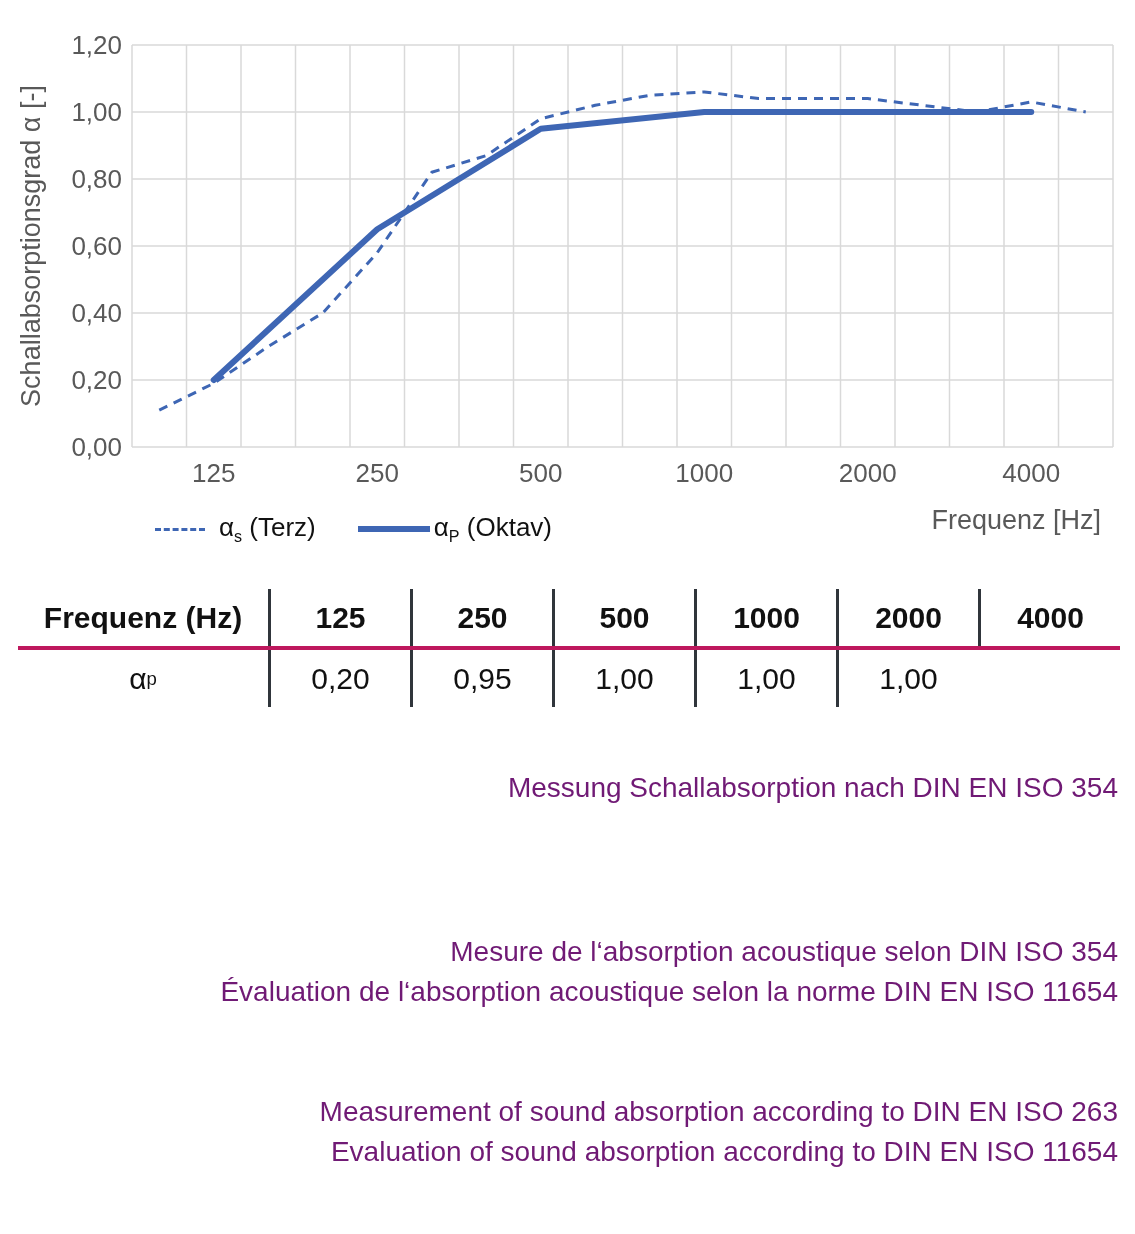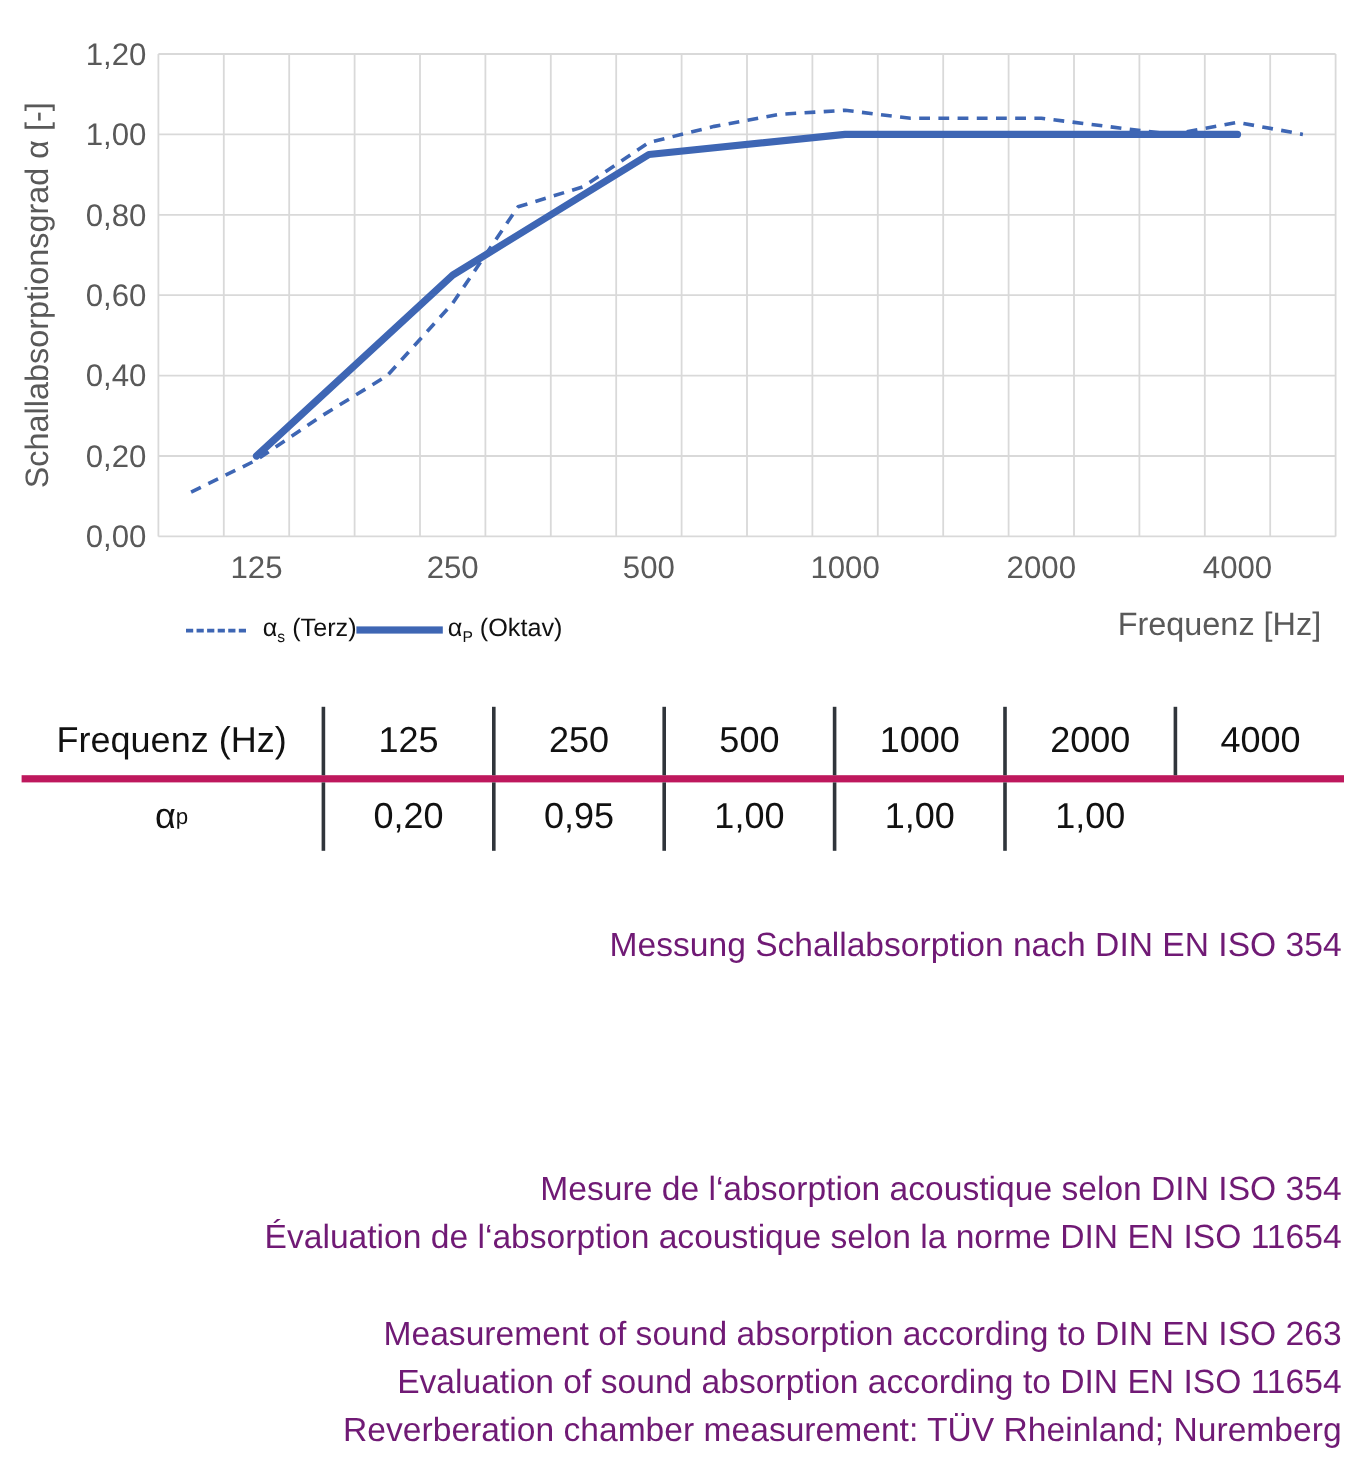--- a/index.html
+++ b/index.html
@@ -9,22 +9,22 @@
     font-family: "Liberation Sans", sans-serif;
     color: #1a1a1a;
   }
   
   #chart-svg { position: absolute; left: 0; top: 0; }
   #chart-svg text { font-family: "Liberation Sans", sans-serif; }
 
   
   .legend {
     position: absolute; left: 155px; top: 512px;
-    display: flex; align-items: center; 
-    font-size: 21px; color: #111;
+    display: flex; align-items: center; column-gap: 42px;
+    font-size: 26px; color: #111;
   }
   .legend-item { display: flex; align-items: center; }
   .sample-dashed {
     width: 50px; height: 0;
     border-top: 3px dashed #3e66b4;
     margin-right: 14px; display: inline-block;
   }
   .sample-solid {
     width: 72px; height: 6px;
     background: #3e66b4;
@@ -40,37 +40,37 @@
 
   
   .freq-table {
     position: absolute; left: 18px; top: 589px; width: 1102px;
   }
   .t-row {
     display: grid;
     grid-template-columns: 250px repeat(6, 1fr);
     align-items: center;
   }
-  .t-row-header { border-bottom: 6px solid #be185d; }
+  .t-row-header { border-bottom: 4px solid #be185d; font-weight: bold; }
   .t-cell {
     height: 57px;
     display: flex; align-items: center; justify-content: center;
     font-size: 30px; color: #111;
     border-left: 3px solid #30353b;
   }
   .t-cell:first-child { border-left: none; }
 
   
   .note {
     position: absolute; right: 17px; width: 1100px;
     text-align: right;
     font-size: 28px; line-height: 40px; color: #701a75;
   }
   .note-de { top: 768px; }
-  .note-fr { top: 932px; margin-top: 39px; }
+  .note-fr { top: 932px; }
   .note-en { top: 1092px; }
 </style>
 </head>
 <body>
 
 <svg id="chart-svg" width="1135" height="495">
     <g>
       <line x1="132" y1="45" x2="132" y2="447" stroke="#d9d9d9" stroke-width="1.5"></line>
       <line x1="186.5" y1="45" x2="186.5" y2="447" stroke="#d9d9d9" stroke-width="1.5"></line>
       <line x1="241" y1="45" x2="241" y2="447" stroke="#d9d9d9" stroke-width="1.5"></line>
@@ -159,14 +159,13 @@
 <div class="note note-de">
   <div class="note-line">Messung Schallabsorption nach DIN EN ISO 354</div>
 </div>
 <div class="note note-fr">
   <div class="note-line">Mesure de l‘absorption acoustique selon DIN ISO 354</div>
   <div class="note-line">Évaluation de l‘absorption acoustique selon la norme DIN EN ISO 11654</div>
 </div>
 <div class="note note-en">
   <div class="note-line">Measurement of sound absorption according to DIN EN ISO 263</div>
   <div class="note-line">Evaluation of sound absorption according to DIN EN ISO 11654</div>
-  <div class="note-line">Reverberation chamber measurement: TÜV Rheinland; Nuremberg</div>
 </div>
 
 </body></html>

